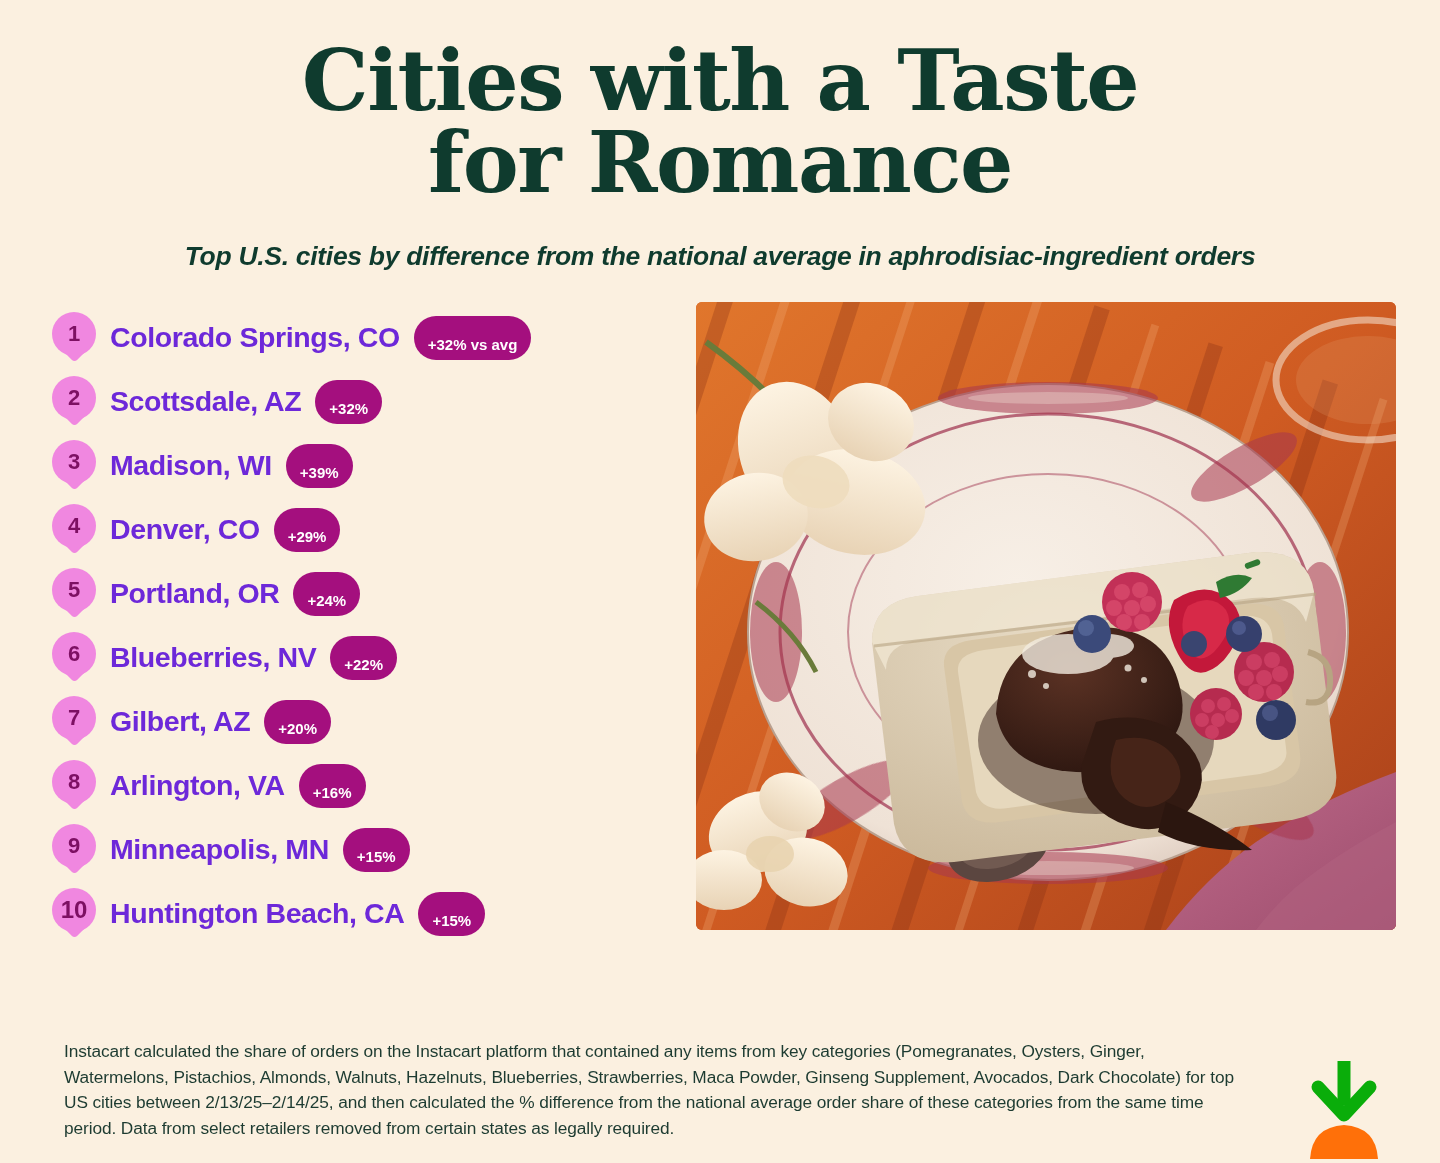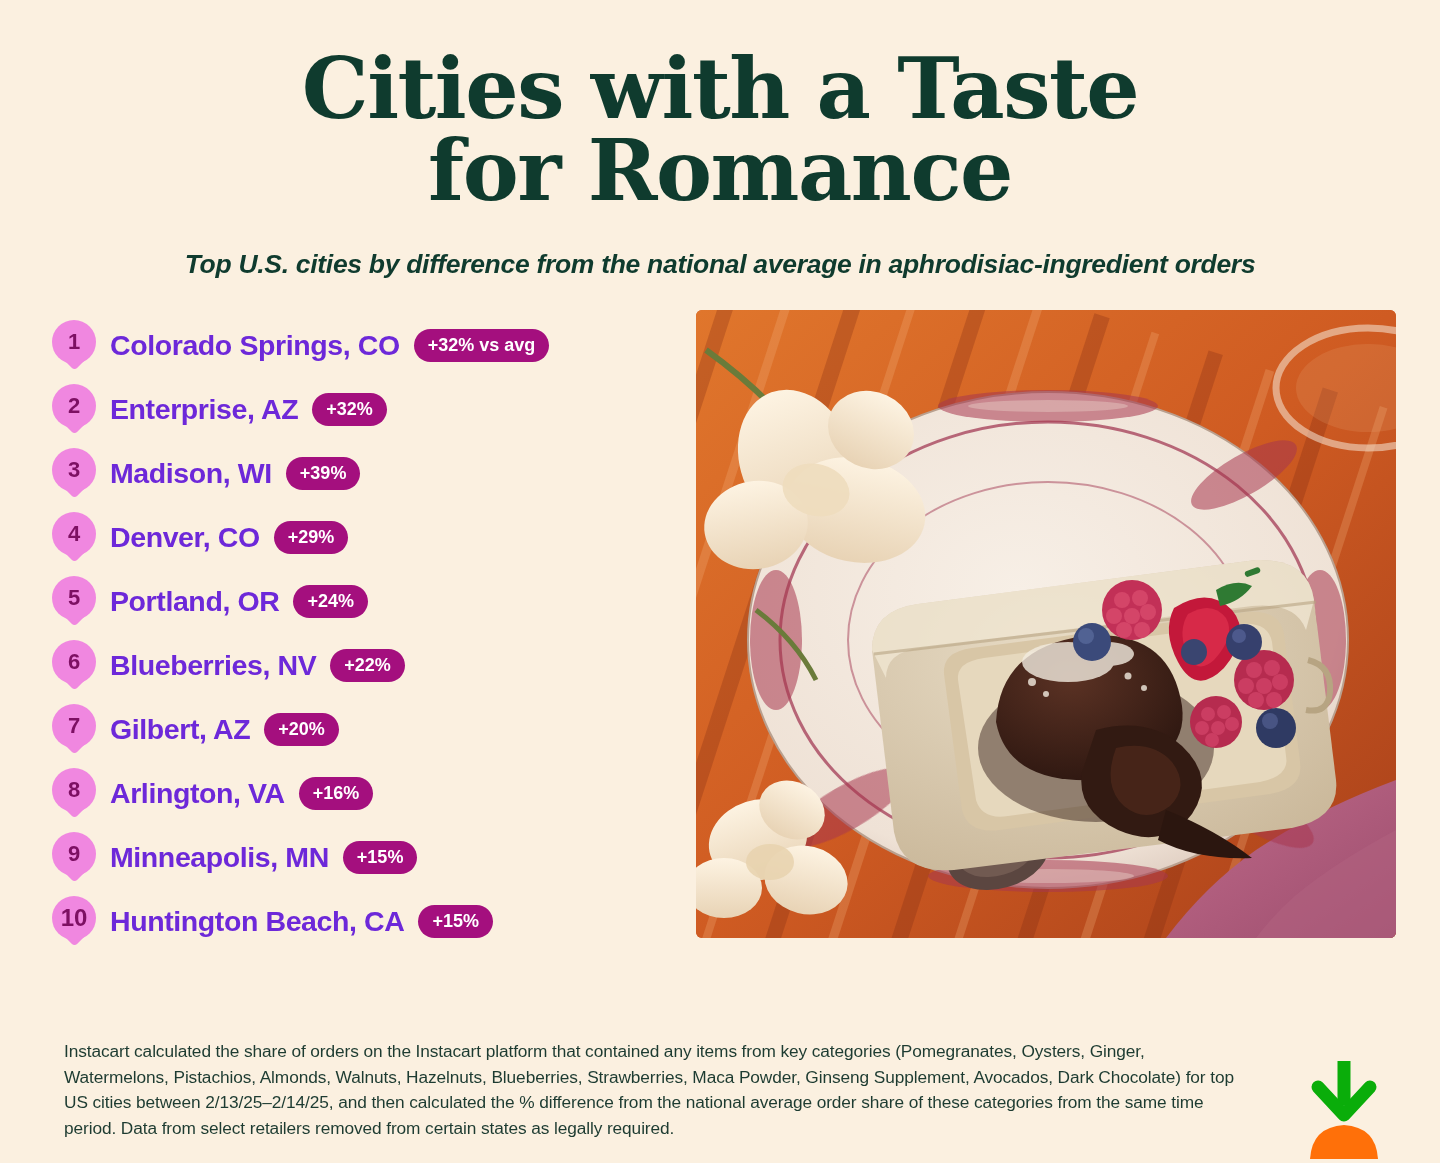--- a/index.html
+++ b/index.html
@@ -25,21 +25,21 @@
     padding-top: 40px;
     text-align: center;
   }
   .title {
     font-family: "DejaVu Serif", serif;
     color: #0f3b2e;
     font-size: 84px;
     line-height: 0.98;
     font-weight: 700;
     letter-spacing: -1.5px;
-    margin: 8px auto;
+    margin: 0 auto;
     max-width: 1100px;
   }
   .subtitle {
     margin: 36px 0 0 0;
     color: #0f3b2e;
     font-size: 26.5px;
     font-weight: 700;
     text-align: center;
     letter-spacing: -0.3px;
     font-style: italic;
@@ -109,24 +109,24 @@
     color: #6d28d9;
     font-size: 28.5px;
     font-weight: 700;
     letter-spacing: -0.4px;
     white-space: nowrap;
   }
   .badge {
     margin-left: 14px;
     background: #a40f7e;
     color: #ffffff;
-    font-size: 18px;
+    font-size: 15px;
     font-weight: 700;
     border-radius: 999px;
-    padding: 7px 14px 8px 14px;
+    padding: 21px 14px 8px 14px;
     white-space: nowrap;
     line-height: 1;
   }
 
   
   .photo {
     position: relative;
     width: 700px;
     height: 628px;
     flex: 0 0 700px;
@@ -184,21 +184,21 @@
         <div class="city">Colorado Springs, CO</div>
         <div class="badge">+32% vs avg</div>
       </div>
 
       <div class="rank-row">
         <div class="pin">
           <div class="pin-tail"></div>
           <div class="pin-shape"></div>
           <div class="pin-num">2</div>
         </div>
-        <div class="city">Enterprise, AZ</div>
+        <div class="city">Scottsdale, AZ</div>
         <div class="badge">+32%</div>
       </div>
 
       <div class="rank-row">
         <div class="pin">
           <div class="pin-tail"></div>
           <div class="pin-shape"></div>
           <div class="pin-num">3</div>
         </div>
         <div class="city">Madison, WI</div>

